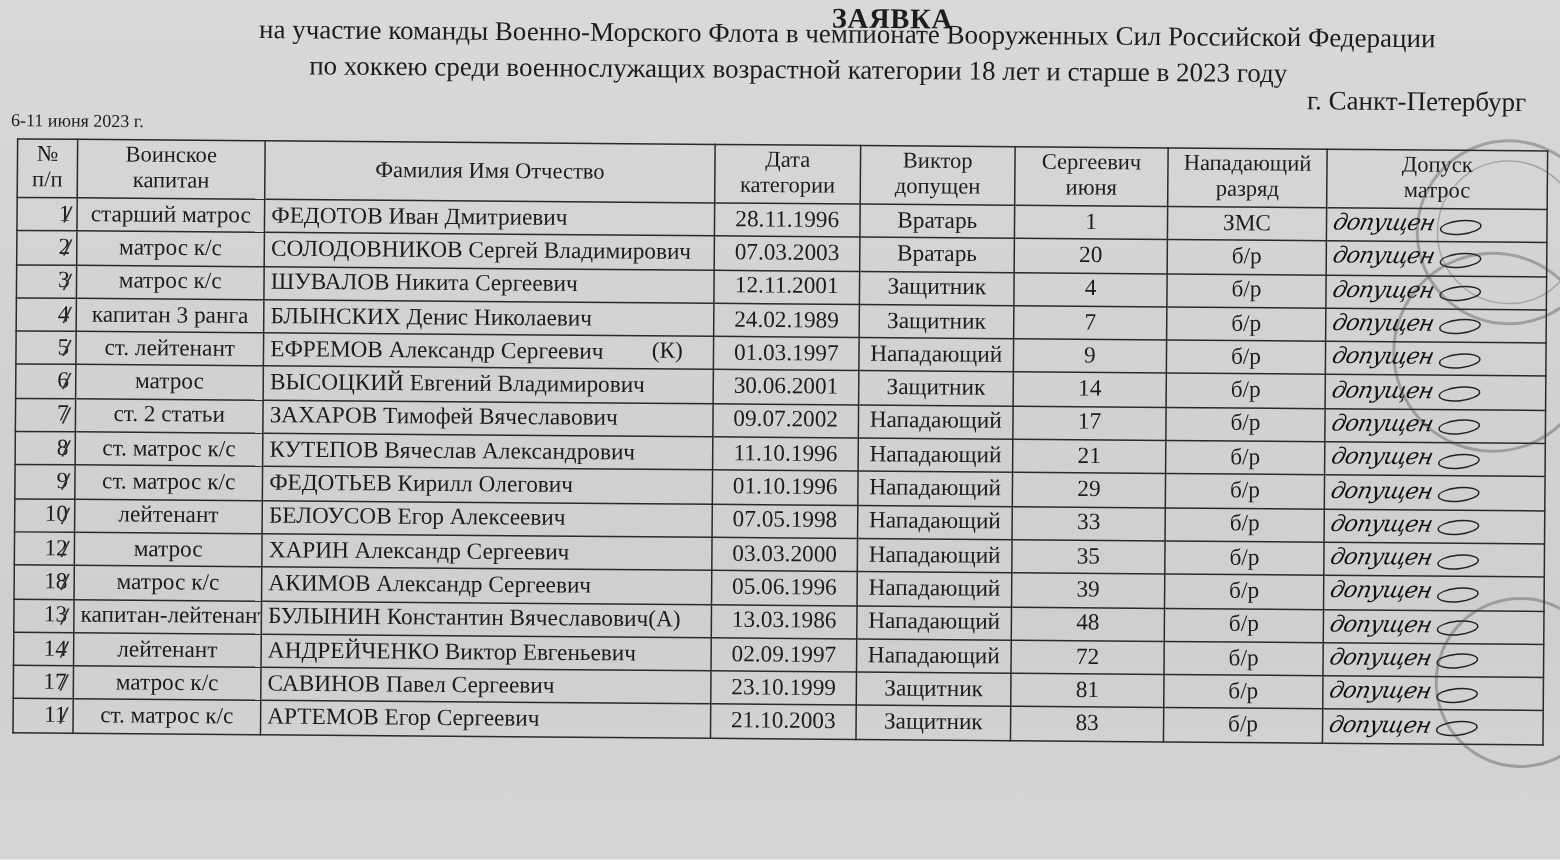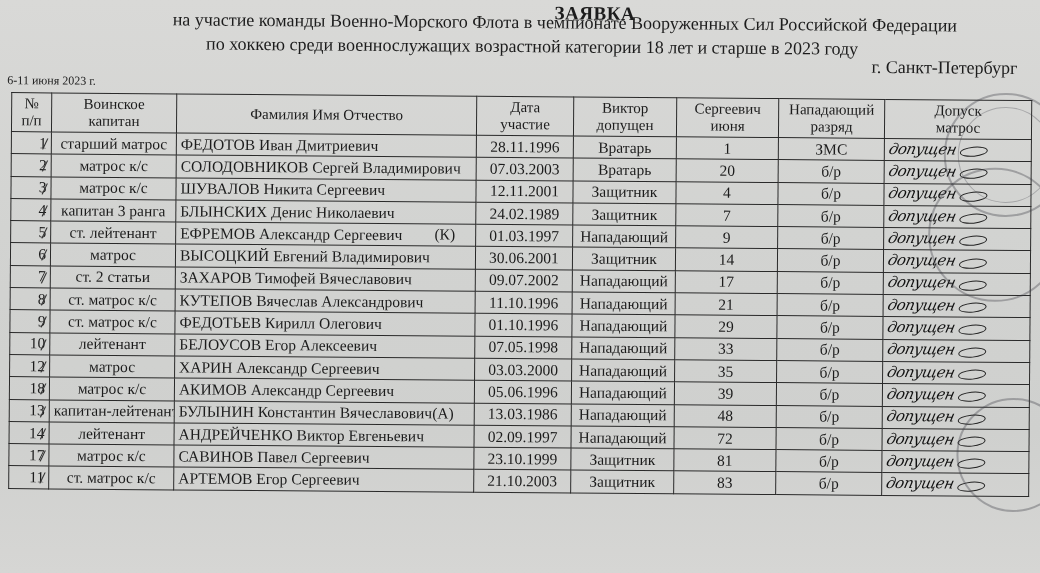--- a/index.html
+++ b/index.html
@@ -90,21 +90,21 @@
         <col style="width:103px">
         <col style="width:102px">
       <col style="width:106px">
         <col style="width:147px">
     </colgroup>
     <thead>
       <tr>
         <th><span>№</span><br><span>п/п</span></th>
         <th><span>Воинское</span><br><span>капитан</span></th>
         <th>Фамилия Имя Отчество</th>
-        <th><span>Дата</span><br><span>участие</span></th>
+        <th><span>Дата</span><br><span>категории</span></th>
         <th><span>Виктор</span><br><span>допущен</span></th>
         <th><span>Сергеевич</span><br><span>июня</span></th>
         <th><span>Нападающий</span><br><span>разряд</span></th>
         <th><span>Допуск</span><br><span>матрос</span></th>
       </tr>
     </thead>
     <tbody id="roster-body">
         <tr>
           <td class="num"><span>1</span><span class="tick">/</span></td>
           <td class="rank">старший матрос</td>

